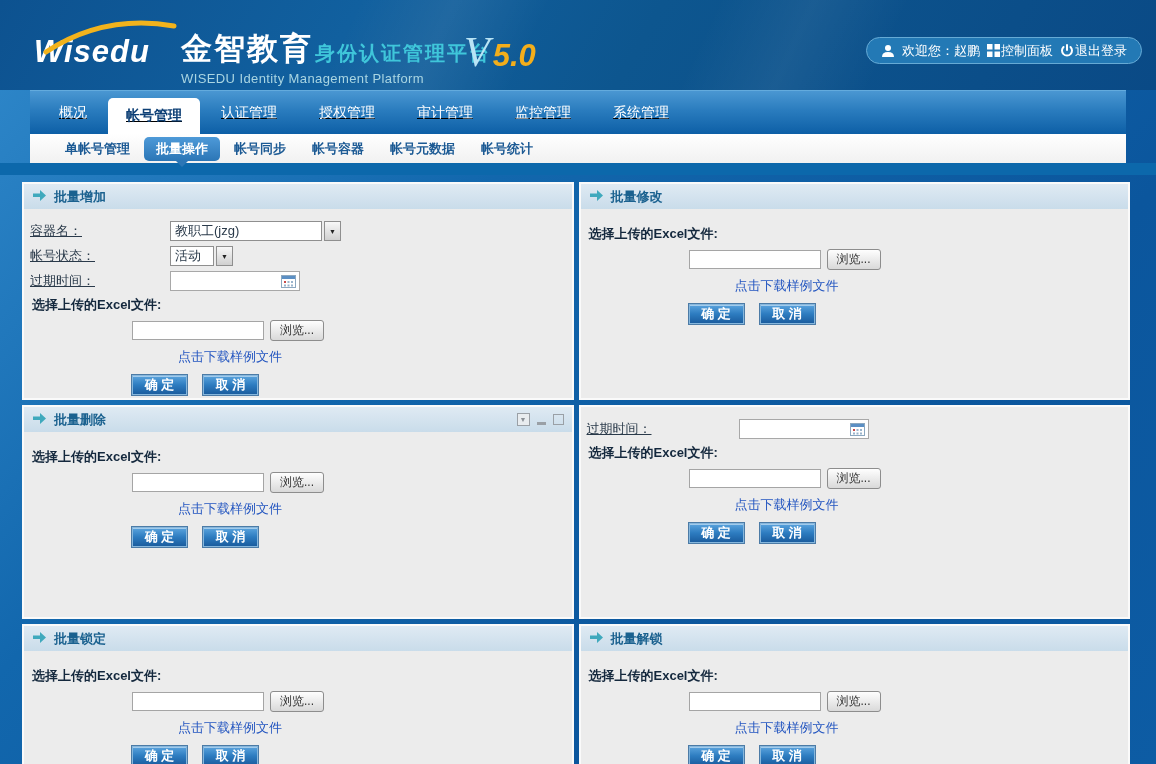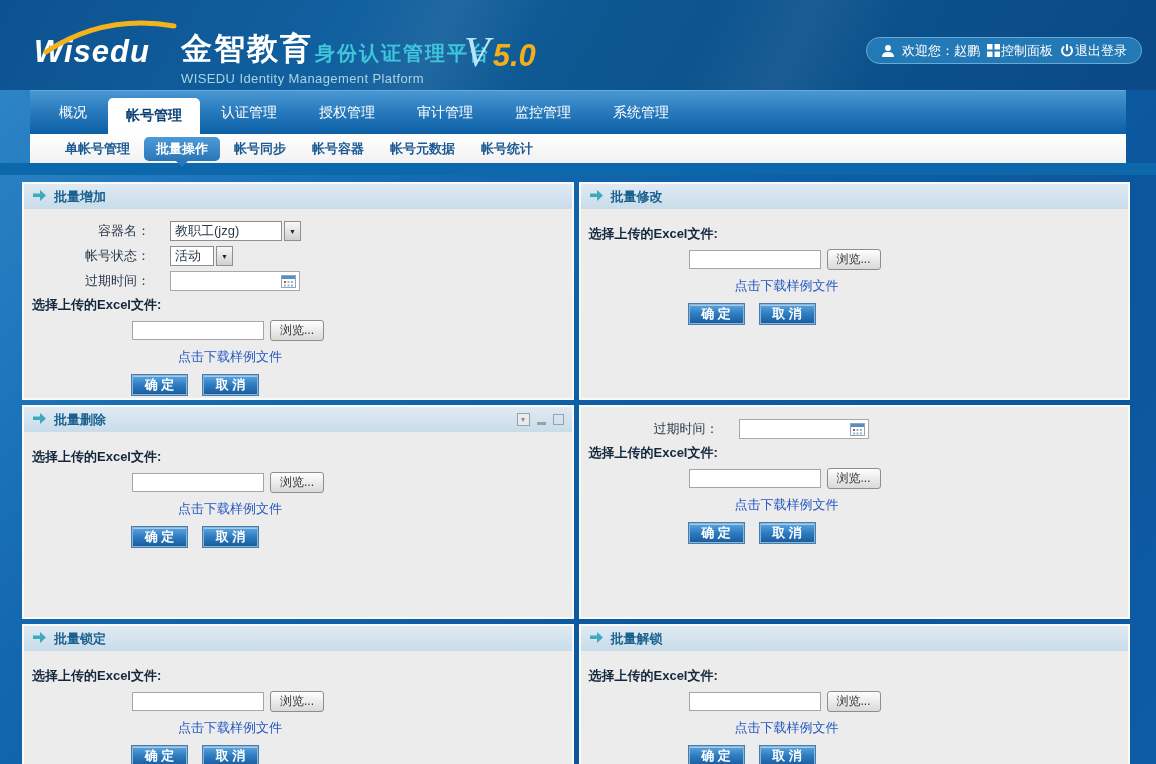--- a/index.html
+++ b/index.html
@@ -35,20 +35,21 @@
     display:flex; align-items:center; gap:7px; padding:0 14px;
     color:#fff; font-size:13px;
   }
   .pill-icon { display:flex; align-items:center; }
   .pill-item { display:flex; align-items:center; gap:1px; cursor:pointer; }
   
   .nav {
     margin:0 30px; height:44px; display:flex; padding-left:8px;
     background: linear-gradient(#4a97d2 0%,#2a7cbe 45%,#0d5fa6 100%);
     border-top:1px solid #63abdd;
+    text-decoration:underline;
   }
   .nav-item {
     color:#fff; font-size:14px; padding:0 21px; display:flex; align-items:center; cursor:pointer;
   }
   .nav-item.active {
     background:#fff; color:#0d3f75; font-weight:bold;
     border-radius:5px 5px 0 0; margin-top:7px; padding:0 18px;
   }
   
   .subnav {
@@ -74,25 +75,25 @@
     height:25px; background:linear-gradient(#dfeaf3,#c9dcea);
     display:flex; align-items:center; gap:7px; padding:0 8px;
     color:#1a618f; font-weight:bold; font-size:13px; position:relative;
   }
   .win-controls { position:absolute; right:8px; top:6px; display:flex; gap:7px; align-items:center; }
   .wc-collapse { width:13px; height:13px; border:1px solid #9aa0a6; display:flex; align-items:center; justify-content:center; font-size:7px; color:#8a9096; background:#e8ecef; cursor:pointer; }
   .wc-min { width:9px; height:3px; background:#9aa0a6; margin-top:8px; cursor:pointer; }
   .wc-max { width:11px; height:11px; border:1px solid #9aa0a6; cursor:pointer; }
   .panel-body { padding:12px 6px 0 6px; font-size:13px; color:#2a3a4a; }
   .form-row { display:flex; align-items:center; margin-bottom:5px; }
-  .form-label { width:140px; text-align:right; padding-right:20px; }
+  .form-label { width:140px; padding-right:20px;text-decoration:underline; }
   .form-label.wide-label { width:152px; }
   .sel { display:flex; align-items:center; }
   .sel-field { height:20px; border:1px solid #8f8f8f; background:#fff; padding:0 4px; font-size:13px; display:flex; align-items:center; cursor:pointer; }
-  .sel-wide { width:112px; }
+  .sel-wide { width:152px; }
   .sel-narrow { width:44px; }
   .sel-btn { width:17px; height:20px; margin-left:2px; background:linear-gradient(#f8f8f8,#d0d0d0); border:1px solid #8f8f8f; display:flex; align-items:center; justify-content:center; font-size:7px; color:#222; cursor:pointer; }
   .date-box { width:130px; height:20px; border:1px solid #a8a8a8; background:#fff; display:flex; align-items:center; }
   .date-input { flex:1; border:none; outline:none; height:16px; width:50px; font-size:12px; padding:0 3px; background:transparent; }
   .cal-icon { margin-right:3px; display:flex; cursor:pointer; }
   .excel-label { font-weight:bold; color:#14283d; font-size:13px; margin:4px 0 6px 2px; }
   .file-row { margin-left:102px; display:flex; align-items:center; gap:6px; }
   .file-input { width:132px; height:19px; border:1px solid #a5a5a5; background:#fff; font-size:12px; padding:0 3px; outline:none; }
   .browse-btn { height:21px; padding:0 9px; font-size:12px; background:linear-gradient(#fefefe,#d9d9d9); border:1px solid #8d8d8d; border-radius:3px; color:#333; cursor:pointer; }
   .sample-row { margin:7px 0 9px 72px; width:256px; text-align:center; }

